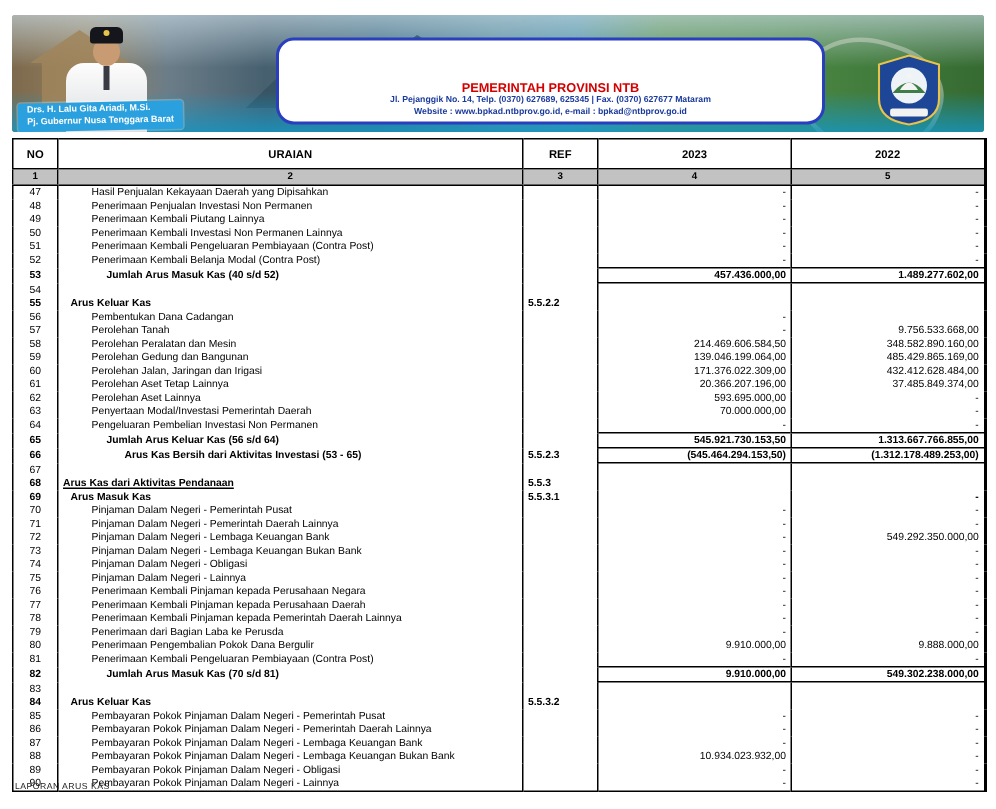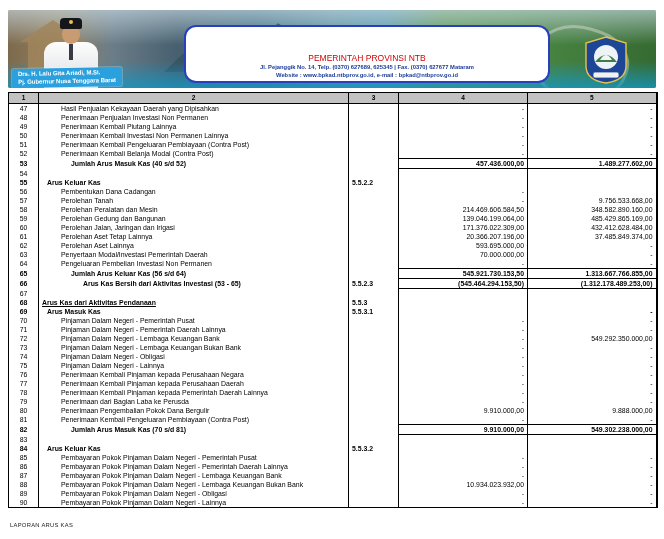--- a/index.html
+++ b/index.html
@@ -30,21 +30,21 @@
       background:linear-gradient(180deg,#fdfdfd,#d9dcdf);border-radius:12px 12px 0 0;}
   .person-tie{position:absolute;left:51px;top:32px;width:4px;height:16px;background:#3a3a44;}
 
   .caption{position:absolute;left:4px;bottom:1px;background:#2ba0de;color:#fff;
       font-size:6px;font-weight:bold;line-height:7.5px;padding:2px 6px;border-radius:2px;
       transform:rotate(-1.2deg);white-space:nowrap;box-shadow:0 0 0 1px rgba(255,255,255,.25);}
 
   .title-box{position:absolute;left:176px;top:15px;width:362px;height:54px;background:#fff;
       border:2px solid #2a3ec0;border-radius:12px;display:flex;flex-direction:column;
       align-items:center;justify-content:center;gap:1px;}
-  .t1{color:#d40000;font-weight:normal;font-size:8.5px;line-height:9px;margin-top:24px;}
+  .t1{color:#d40000;font-weight:bold;font-size:8.5px;line-height:9px;margin-top:24px;}
   .t2{color:#1f35c0;font-weight:bold;font-size:13px;line-height:13px;white-space:nowrap;letter-spacing:-.2px;}
   .t3{color:#1a3a9c;font-size:5.8px;font-weight:bold;line-height:7px;}
   .t4{color:#1a3a9c;font-size:5.8px;font-weight:bold;line-height:7px;}
 
   .logo{position:absolute;left:577px;top:26px;width:42px;height:48px;}
 
   
   table.cashflow{position:absolute;left:8px;top:92px;width:648px;border-collapse:collapse;
       table-layout:fixed;border:1.5px solid #000;border-right:2.5px solid #000;}
   .cashflow th,.cashflow td{border-left:1px solid #000;padding:0 3px;overflow:hidden;
@@ -108,20 +108,27 @@
 
   <table class="cashflow">
     <colgroup>
       <col style="width:30px">
         <col style="width:310px">
         <col style="width:50px">
       <col style="width:129px">
         <col style="width:129px">
     </colgroup>
     <thead>
+      <tr>
+        <th>NO</th>
+        <th>URAIAN</th>
+        <th>REF</th>
+        <th>2023</th>
+        <th>2022</th>
+      </tr>
       <tr class="numrow">
         <td>1</td>
         <td>2</td>
         <td>3</td>
         <td>4</td>
         <td>5</td>
       </tr>
     </thead>
     <tbody>
         <tr>

